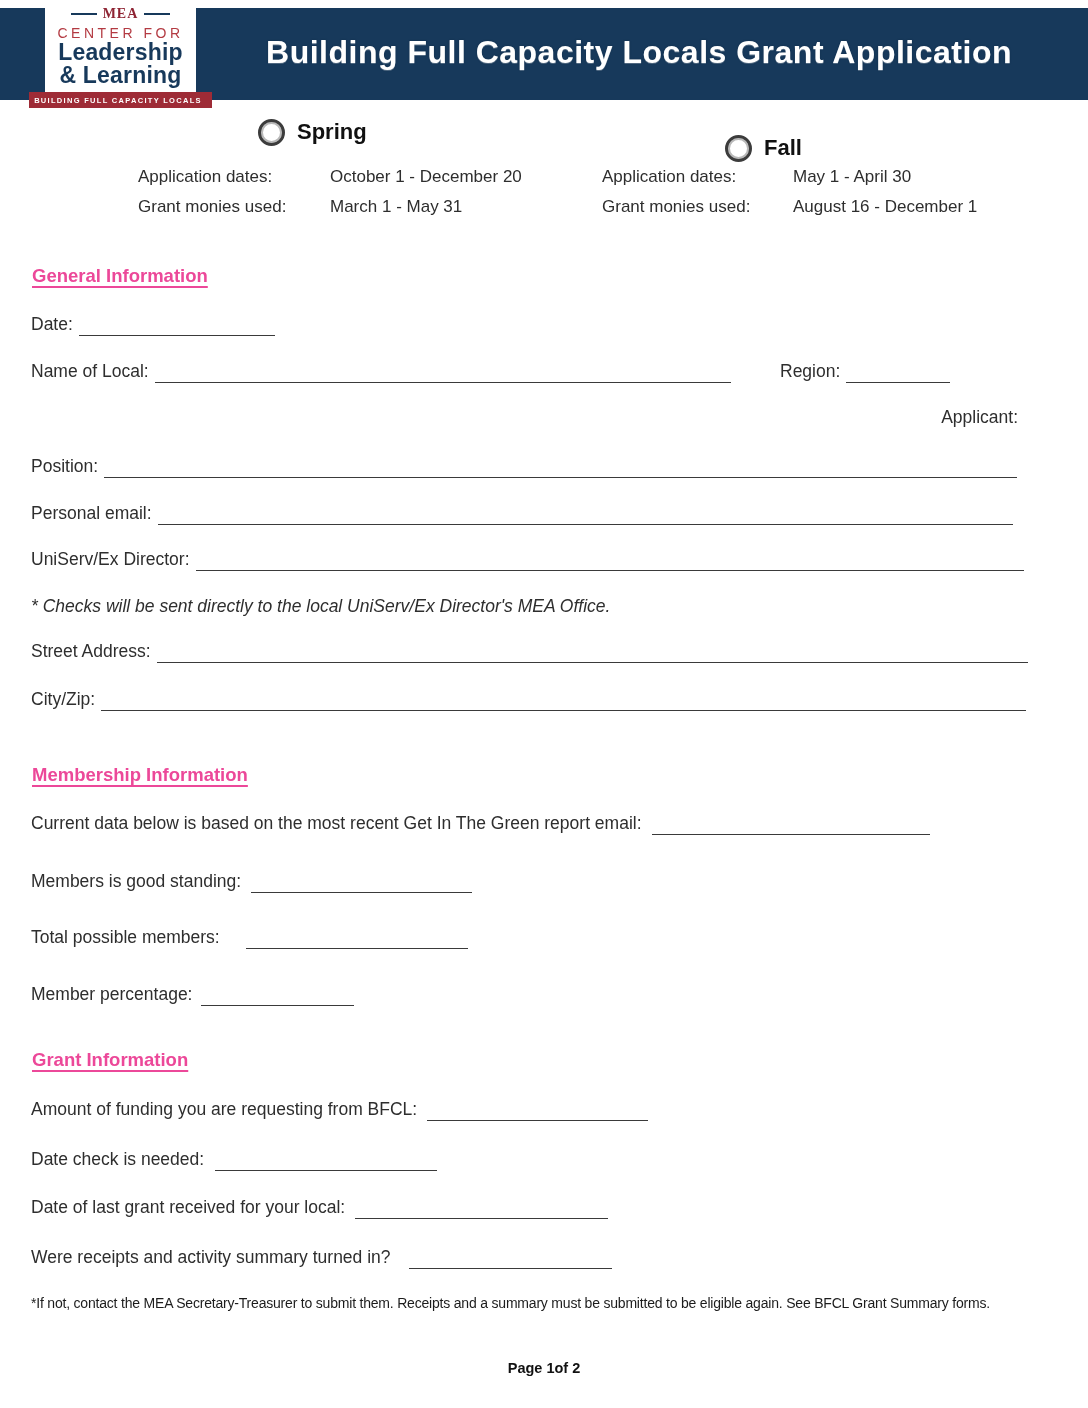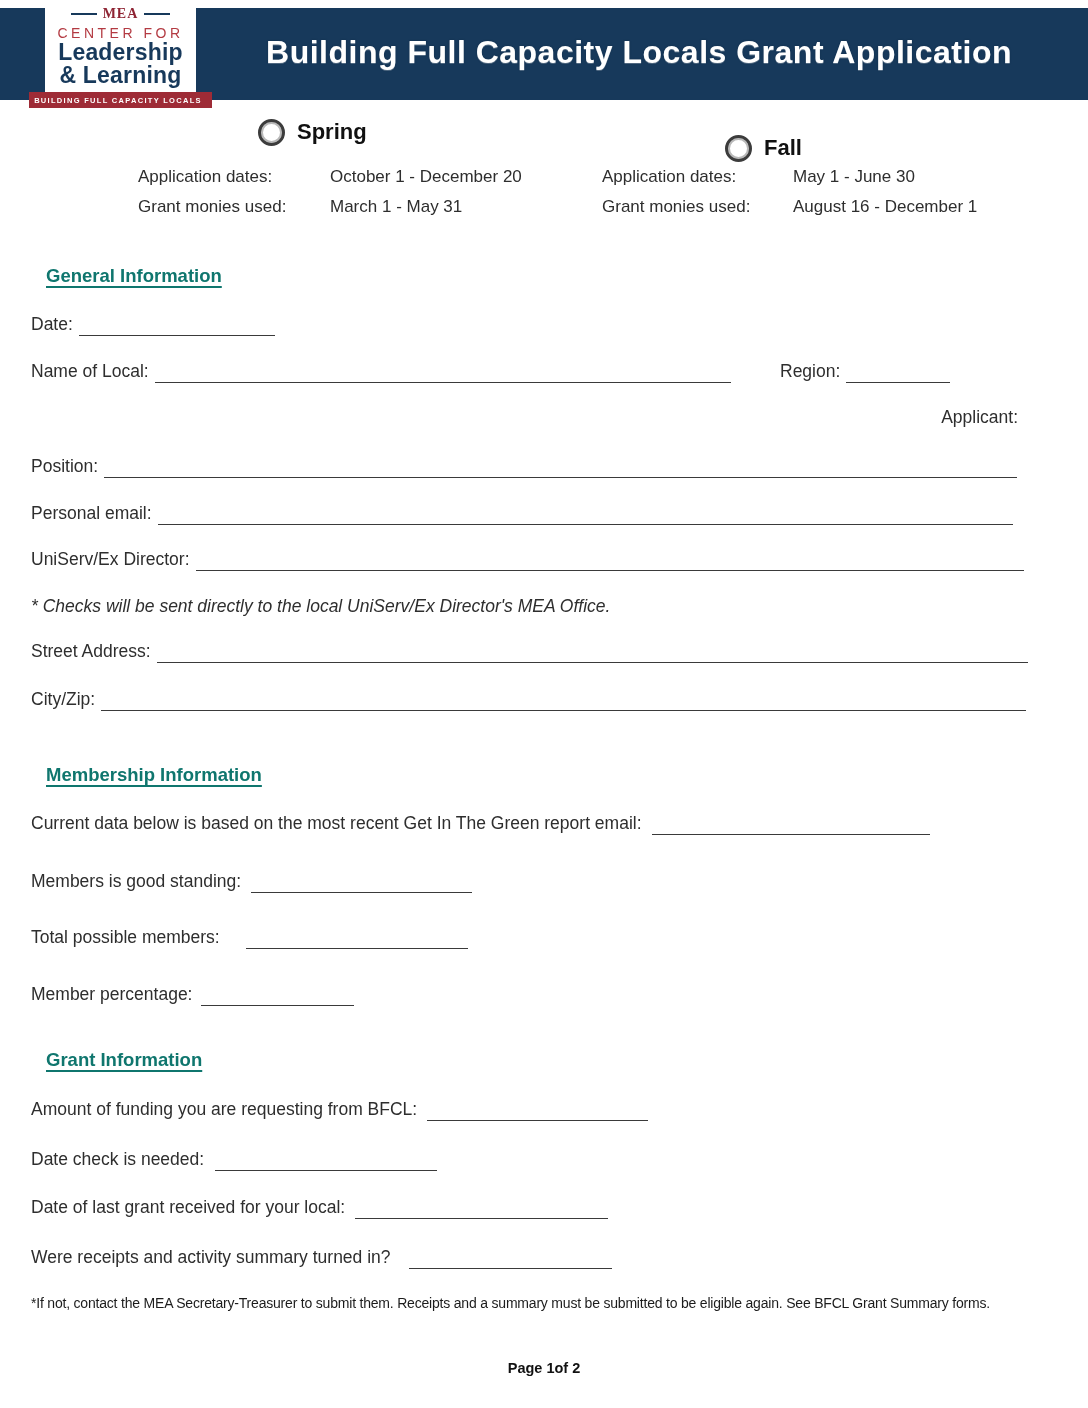--- a/index.html
+++ b/index.html
@@ -31,21 +31,21 @@
     box-shadow: inset 0 0 0 2px #b9b9b9; }
   .season-label { font-weight:bold; font-size:22px; color:#111; }
 
   .dates-cell { position:absolute; font-size:17px; color:#2e2e2e; line-height:30px; white-space:nowrap; }
   .c-spring-labels { left:138px; top:162px; }
   .c-spring-values { left:330px; top:162px; }
   .c-fall-labels   { left:602px; top:162px; }
   .c-fall-values   { left:793px; top:162px; }
 
   
-  .section-heading { position:absolute; left:46px; color:#0f766e; font-weight:bold; font-size:18.5px;
+  .section-heading { position:absolute; left:32px; color:#ec4899; font-weight:bold; font-size:18.5px;
     text-decoration:underline; text-underline-offset:4px; text-decoration-thickness:2px; white-space:nowrap; }
   .h-general    { top:265px; }
   .h-membership { top:764px; }
   .h-grant      { top:1049px; }
 
   .row { position:absolute; display:flex; align-items:flex-end; font-size:17.5px; color:#2e2e2e; white-space:nowrap; height:24px; }
   .row .lbl { padding-bottom:1px; }
   .blank { border-bottom:1.6px solid #3a3a3a; height:18px; margin-left:6px; display:inline-block; }
   .grow { flex:1 1 auto; }
 
@@ -110,21 +110,21 @@
   </div>
   <div class="dates-cell c-spring-values">
     <div>October 1 - December 20</div>
     <div>March 1 - May 31</div>
   </div>
   <div class="dates-cell c-fall-labels">
     <div>Application dates:</div>
     <div>Grant monies used:</div>
   </div>
   <div class="dates-cell c-fall-values">
-    <div>May 1 - June 30</div>
+    <div>May 1 - April 30</div>
     <div>August 16 - December 1</div>
   </div>
 
   <div class="section-heading h-general">General Information</div>
 
   <div class="row r-date">
     <span class="lbl">Date:</span>
     <span class="blank" style="width:196px;"></span>
   </div>
 

